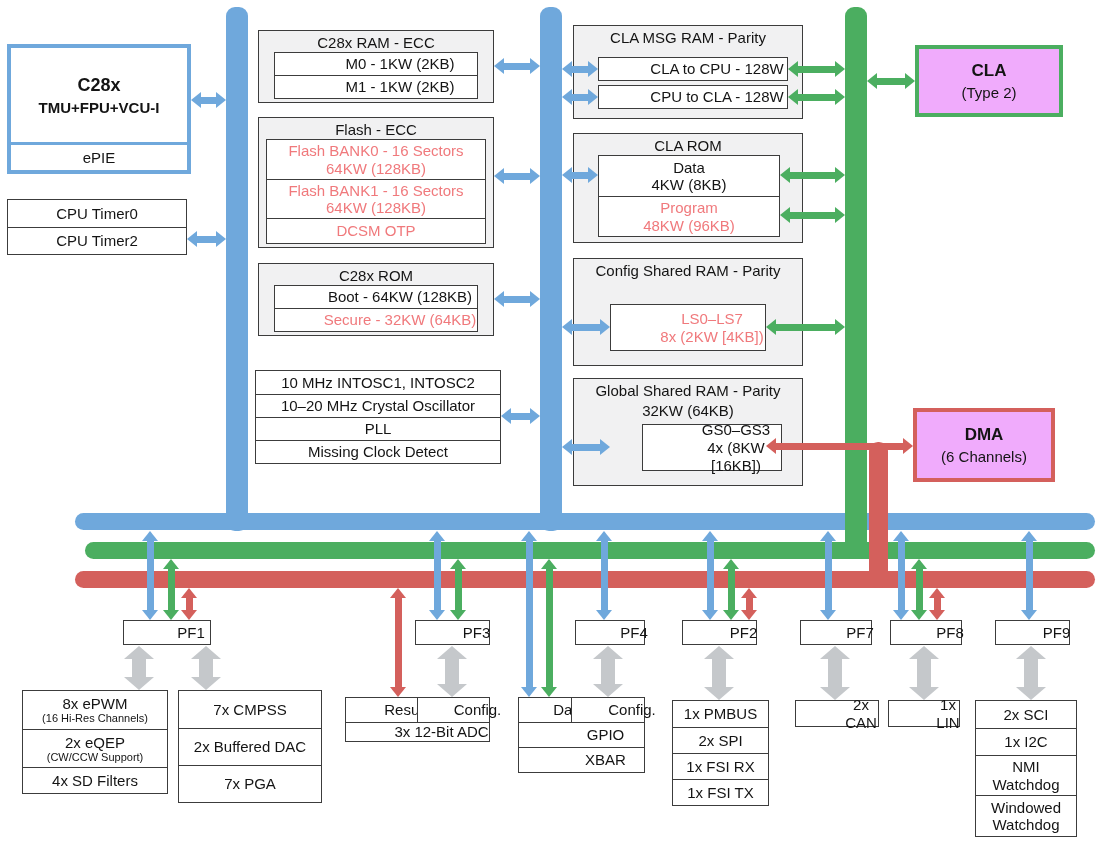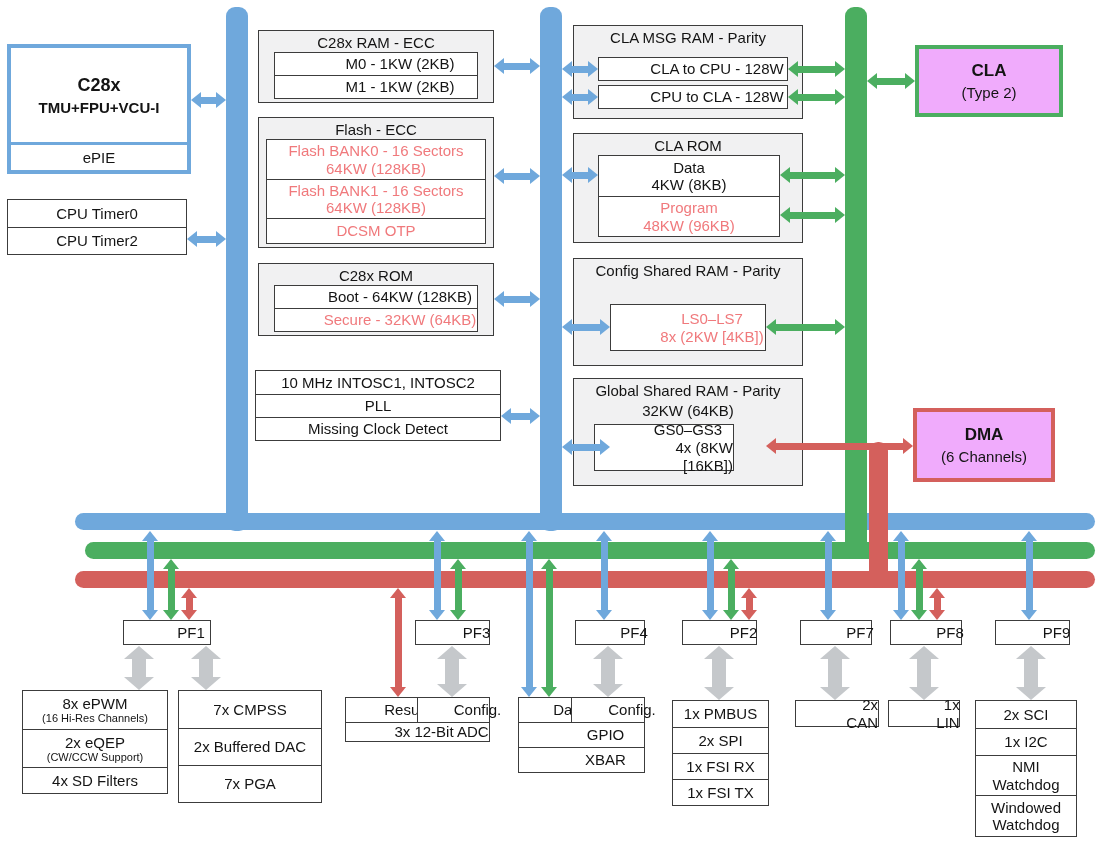--- a/index.html
+++ b/index.html
@@ -18,21 +18,21 @@
   .ha .al{width:0;height:0;border-top:8px solid transparent;border-bottom:8px solid transparent;border-right:10px solid currentColor;}
   .ha .ar{width:0;height:0;border-top:8px solid transparent;border-bottom:8px solid transparent;border-left:10px solid currentColor;}
   .va{position:absolute;width:16px;display:flex;flex-direction:column;align-items:center;z-index:4;}
   .va .as{flex:1;width:7px;background:currentColor;}
   .va .au{width:0;height:0;border-left:8px solid transparent;border-right:8px solid transparent;border-bottom:10px solid currentColor;}
   .va .ad{width:0;height:0;border-left:8px solid transparent;border-right:8px solid transparent;border-top:10px solid currentColor;}
   .va.fat{width:30px;z-index:2;}
   .va.fat .as{width:14px;}
   .va.fat .au{border-left:15px solid transparent;border-right:15px solid transparent;border-bottom:13px solid currentColor;}
   .va.fat .ad{border-left:15px solid transparent;border-right:15px solid transparent;border-top:13px solid currentColor;}
-  .box{position:absolute;background:#fff;border:1px solid var(--bd);display:flex;flex-direction:column;align-items:center;justify-content:center;text-align:right;line-height:1.2;z-index:2;padding-left:48px;}
+  .box{position:absolute;background:#fff;border:1px solid var(--bd);display:flex;flex-direction:column;align-items:center;justify-content:center;text-align:center;line-height:1.2;z-index:2;padding-left:48px;}
   .box span{display:block;}
   .group{position:absolute;background:var(--groupbg);border:1px solid var(--bd);z-index:2;text-align:center;}
   .gtitle{padding-top:2px;line-height:1.3;}
   .gtitle span{display:block;}
   .stack{position:absolute;background:#fff;border:1px solid var(--bd);z-index:2;}
   .cell{display:flex;flex-direction:column;align-items:center;justify-content:center;text-align:center;border-top:1px solid var(--bd);line-height:1.15;}
   .cell:first-child{border-top:none;}
   .cell span{display:block;}
   .redtext{color:var(--redtext);}
   .sub{font-size:11px;}
@@ -91,20 +91,21 @@
   </div>
 
   <div class="group" style="left:258px;top:263px;width:236px;height:73px">
     <div class="gtitle">C28x ROM</div>
   </div>
   <div class="box" style="left:274px;top:285px;width:204px;height:24px">Boot - 64KW (128KB)</div>
   <div class="box redtext" style="left:274px;top:308px;width:204px;height:24px">Secure - 32KW (64KB)</div>
 
   <div class="stack" style="left:255px;top:370px;width:246px">
     <div class="cell" style="height:23px">10 MHz INTOSC1, INTOSC2</div>
+    <div class="cell" style="height:23px">10–20 MHz Crystal Oscillator</div>
     <div class="cell" style="height:23px">PLL</div>
     <div class="cell" style="height:23px">Missing Clock Detect</div>
   </div>
 
   <div class="group" style="left:573px;top:25px;width:230px;height:94px">
     <div class="gtitle">CLA MSG RAM - Parity</div>
   </div>
   <div class="box" style="left:598px;top:57px;width:190px;height:24px">CLA to CPU - 128W</div>
   <div class="box" style="left:598px;top:85px;width:190px;height:24px">CPU to CLA - 128W</div>
 
@@ -131,21 +132,21 @@
     <span>LS0–LS7</span>
     <span>8x (2KW [4KB])</span>
   </div>
 
   <div class="group" style="left:573px;top:378px;width:230px;height:108px">
     <div class="gtitle">
       <span>Global Shared RAM - Parity</span>
       <span>32KW (64KB)</span>
     </div>
   </div>
-  <div class="box" style="left:594px;top:424px;width:140px;height:47px">
+  <div class="box" style="left:642px;top:424px;width:140px;height:47px">
     <span>GS0–GS3</span>
     <span>4x (8KW [16KB])</span>
   </div>
 
   <div class="bigbox" style="left:915px;top:45px;width:148px;height:72px;border:4px solid var(--green)">
     <span class="t">CLA</span>
     <span>(Type 2)</span>
   </div>
   <div class="bigbox" style="left:913px;top:408px;width:142px;height:74px;border:4px solid var(--red)">
     <span class="t">DMA</span>

